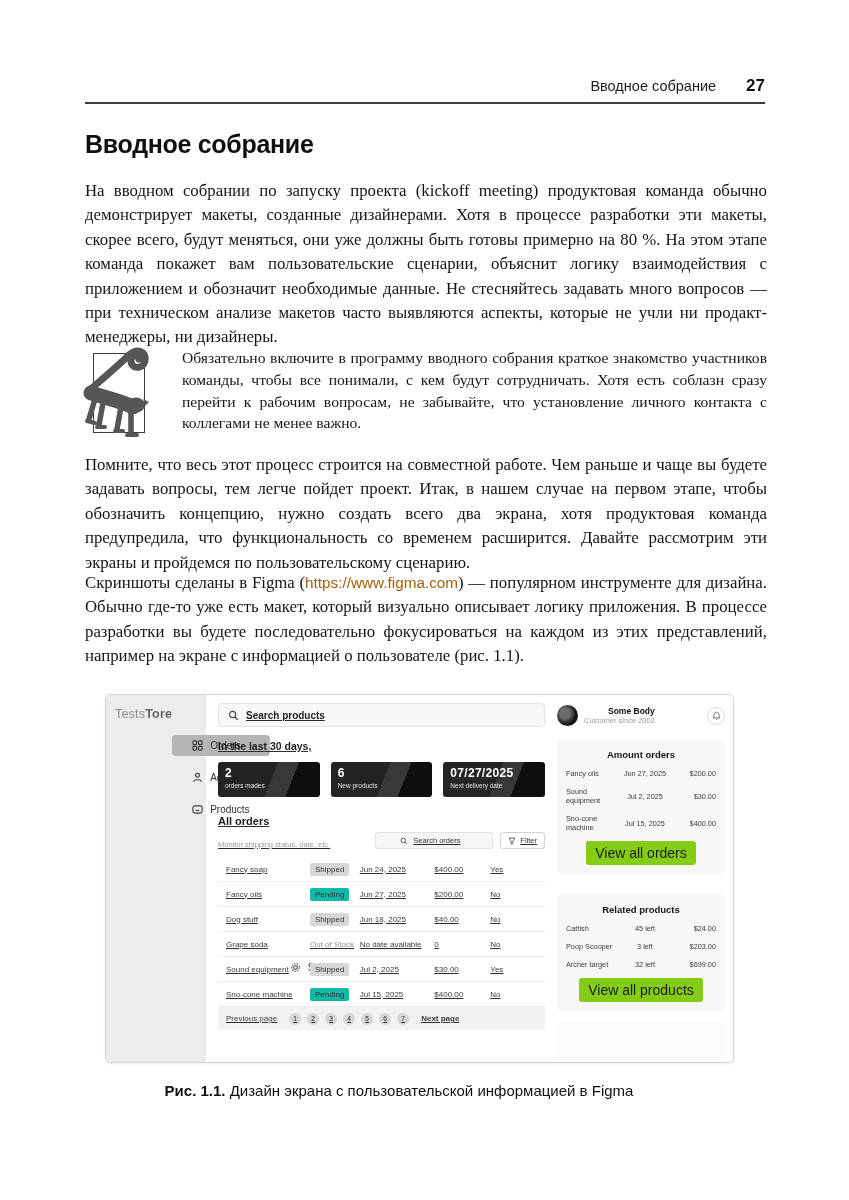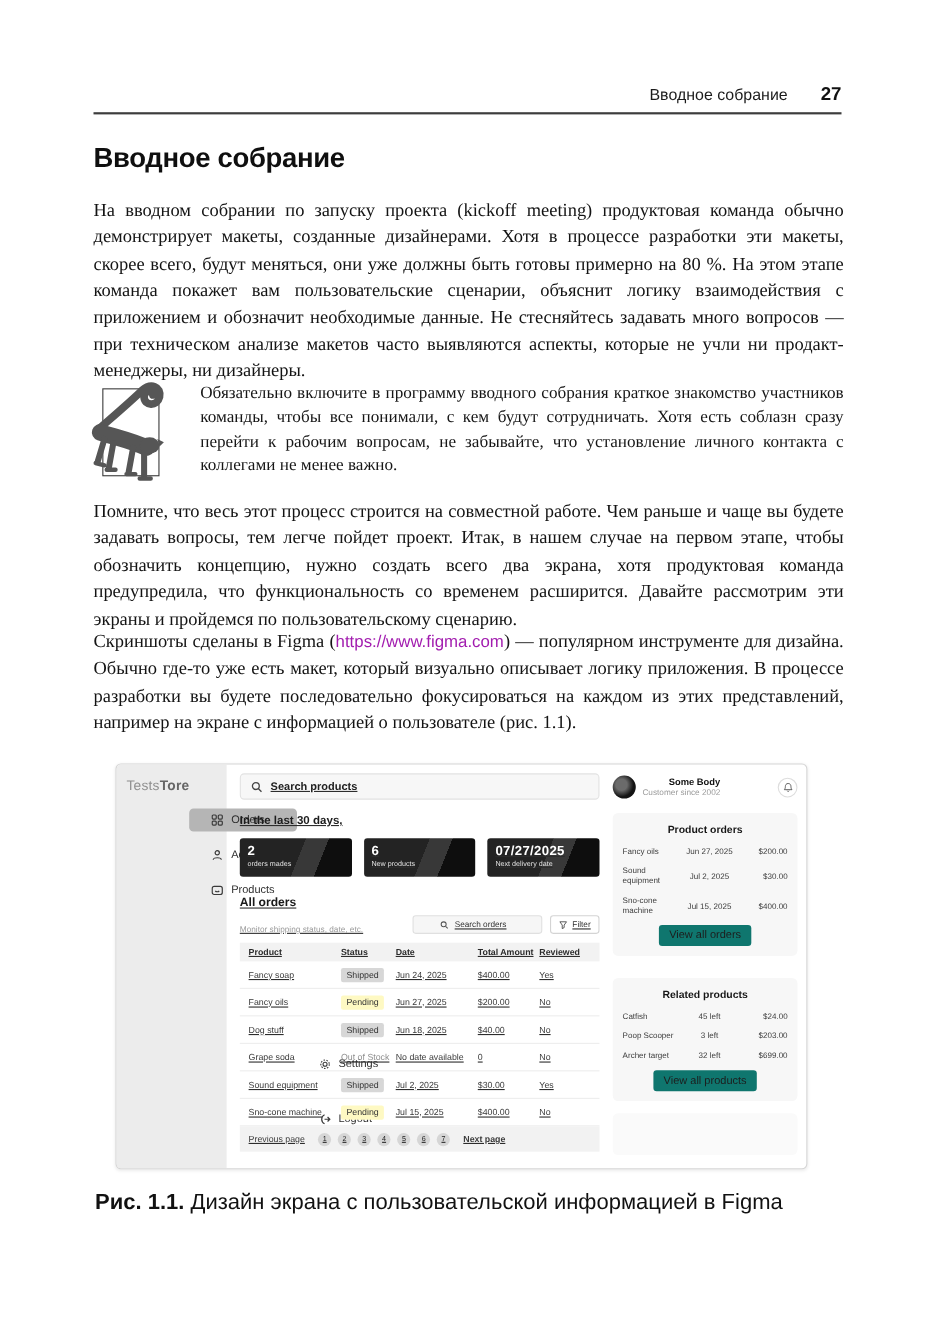--- a/index.html
+++ b/index.html
@@ -14,32 +14,32 @@
   .runhead .pg  { font-size:17px; font-weight:bold; color:#111; }
   .headrule { left:85px; right:84px; top:102px; height:1.6px; background:#3d3d3d; }
 
   
   .title { left:85px; top:130px; font-family:"Liberation Sans", sans-serif; font-weight:bold;
            font-size:25px; letter-spacing:-0.3px; color:#0f0f0f; }
   .para { left:85px; width:682px; font-size:16.8px; line-height:24.4px; text-align:justify; }
   .p1 { top:179px; }
   .p2 { top:453px; }
   .p3 { top:571px; }
-  .url { font-family:"Liberation Sans", sans-serif; font-size:15.3px; color:#a21caf; }
+  .url { font-family:"Liberation Sans", sans-serif; font-size:15.3px; color:#a16207; }
 
   
   .note { left:85px; top:347px; width:682px; display:flex; }
   .note-iconbox { width:97px; position:relative; flex:none; }
   .note-frame { position:absolute; left:8px; top:6px; width:52px; height:80px; border:1px solid #3a3a3a; background:#fff; }
   .note-animal { position:absolute; left:-4px; top:-6px; }
   .note-text { flex:1; font-size:15.6px; line-height:21.8px; text-align:justify; color:#161616; }
 
   
   .caption { left:0; top:1082px; width:798px; text-align:center; font-family:"Liberation Sans", sans-serif;
-             font-size:20px; color:#111; }
+             font-size:15px; color:#111; }
   .caption b { font-weight:bold; }
 
   
   .fig { left:105px; top:694px; width:629px; height:369px; background:#fff; border:1px solid #d6d6d6;
          border-radius:5px; box-shadow:0 1px 3px rgba(0,0,0,.08); display:flex; overflow:hidden;
          font-family:"Liberation Sans", sans-serif; color:#2d2d2d; }
 
   
   .sb { width:100px; flex:none; background:#ececec; padding:12px 7px 0 9px; display:flex; }
   .sb-logo { font-size:12.5px; letter-spacing:.2px; color:#8f8f8f; }
@@ -71,21 +71,21 @@
   .filterbtn { height:17px; border:1px solid #d4d4d4; background:#fff; border-radius:3px;
                display:flex; align-items:center; gap:4px; padding:0 7px; font-size:7.5px; color:#333; }
 
   
   .tbl { margin-top:8px; font-size:8px; color:#3a3a3a; }
   .tr { display:grid; grid-template-columns:27% 16% 24% 18% 15%; align-items:center;
         padding:0 8px; border-bottom:1px solid #ededed; }
   .tr.head { background:#f2f2f2; height:17px; font-weight:bold; color:#2c2c2c; border-bottom:none; }
   .tr.row { height:25px; }
   .badge { display:inline-block; padding:2px 5px; border-radius:2px; background:#d7d7d7; color:#333; }
-  .badge.pending { background:#fef9c3; }
+  .badge.pending { background:#14b8a6; }
   .oos { color:#8f8f8f; }
   .tr.foot { background:#f2f2f2; height:23px; border-bottom:none; display:flex; align-items:center; gap:6px; }
   .pgc { width:12px; height:12px; border-radius:50%; background:#d6d6d6; color:#222;
          display:inline-flex; align-items:center; justify-content:center; font-size:6.5px; }
   .foot .prev { margin-right:6px; }
   .foot .next { font-weight:bold; margin-left:6px; }
 
   
   .right { width:168px; flex:none; display:flex; flex-direction:column; }
   .profile { display:flex; align-items:center; margin-top:2px; }
@@ -97,22 +97,22 @@
   .bell { margin-left:auto; width:18px; height:18px; border:1px solid #ddd; border-radius:50%;
           display:flex; align-items:center; justify-content:center; background:#fff; }
   .panel { background:#f7f7f7; border-radius:5px; padding:10px 9px 9px; }
   .panel.recent { margin-top:13px; }
   .panel.related { margin-top:20px; }
   .panel-title { text-align:center; font-size:9.5px; font-weight:bold; color:#161616; margin-bottom:9px; }
   .prow { display:grid; grid-template-columns:50px 1fr 42px; align-items:center; gap:2px;
           font-size:7.3px; color:#3c3c3c; margin-bottom:9px; }
   .prow .c2 { text-align:center; }
   .prow .c3 { text-align:right; }
-  .panel-btn { display:block; margin:7px auto 0; background:#0f766e; border:none; border-radius:3px;
-               font-family:"Liberation Sans", sans-serif; font-size:10px; color:#1d1d1d; padding:4px 9px; }
+  .panel-btn { display:block; margin:7px auto 0; background:#84cc16; border:none; border-radius:3px;
+               font-family:"Liberation Sans", sans-serif; font-size:14px; color:#1d1d1d; padding:4px 9px; }
   .ghostcard { margin-top:11px; height:38px; border-radius:5px; background:#fafafa; }
 </style>
 </head>
 <body>
 
 <div class="abs runhead">
   <span class="sec">Вводное собрание</span>
   <span class="pg">27</span>
 </div>
 <div class="abs headrule"></div>
@@ -244,27 +244,20 @@
           <div class="filterbtn">
             <svg width="8" height="8" viewBox="0 0 12 12">
                 <path d="M1.5 1.5 h9 L7.3 6 v3.4 l-2.6 1.4 V6 Z" fill="none" stroke="#444" stroke-width="1.2"></path>
               </svg>
             <span>Filter</span>
           </div>
         </div>
       </div>
 
       <div class="tbl">
-        <div class="tr head">
-          <span>Product</span>
-          <span>Status</span>
-          <span>Date</span>
-          <span>Total Amount</span>
-          <span>Reviewed</span>
-        </div>
         <div class="tr row">
           <span>Fancy soap</span>
           <span><span class="badge">Shipped</span></span>
           <span>Jun 24, 2025</span>
           <span>$400.00</span>
           <span>Yes</span>
         </div>
         <div class="tr row">
           <span>Fancy oils</span>
           <span><span class="badge pending">Pending</span></span>
@@ -322,21 +315,21 @@
           <div class="s">Customer since 2002</div>
         </div>
         <div class="bell">
           <svg width="9" height="10" viewBox="0 0 12 13">
               <path d="M6 1.5 c-2.4 0 -3.4 1.8 -3.4 3.8 c0 2.2 -0.8 3.2 -1.3 3.7 h9.4 c-0.5 -0.5 -1.3 -1.5 -1.3 -3.7 c0 -2 -1 -3.8 -3.4 -3.8 Z M4.8 10.3 a1.3 1.3 0 0 0 2.4 0" fill="none" stroke="#555" stroke-width="1.1" stroke-linejoin="round"></path>
             </svg>
         </div>
       </div>
 
       <div class="panel recent">
-        <div class="panel-title">Product orders</div>
+        <div class="panel-title">Amount orders</div>
         <div class="prow">
           <span class="c1">Fancy oils</span>
           <span class="c2">Jun 27, 2025</span>
           <span class="c3">$200.00</span>
         </div>
         <div class="prow">
           <span class="c1">Sound equipment</span>
           <span class="c2">Jul 2, 2025</span>
           <span class="c3">$30.00</span>
         </div>

